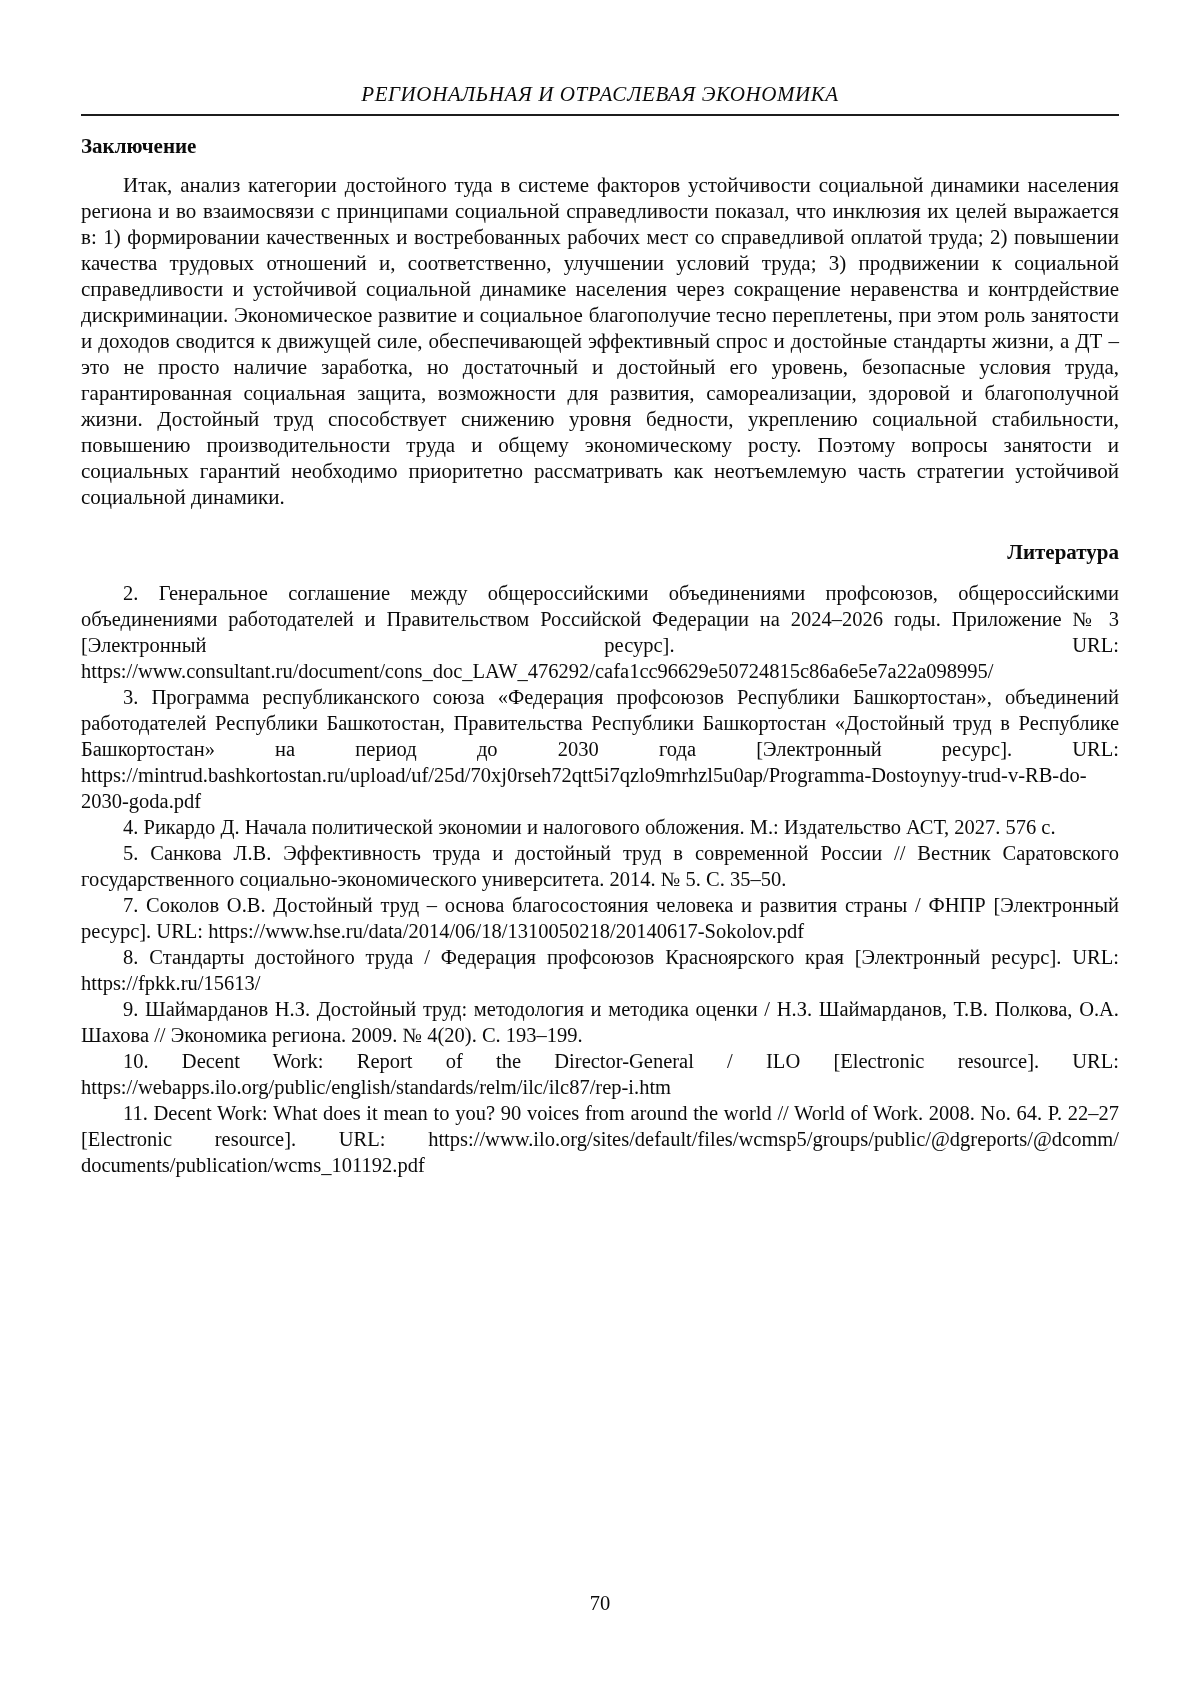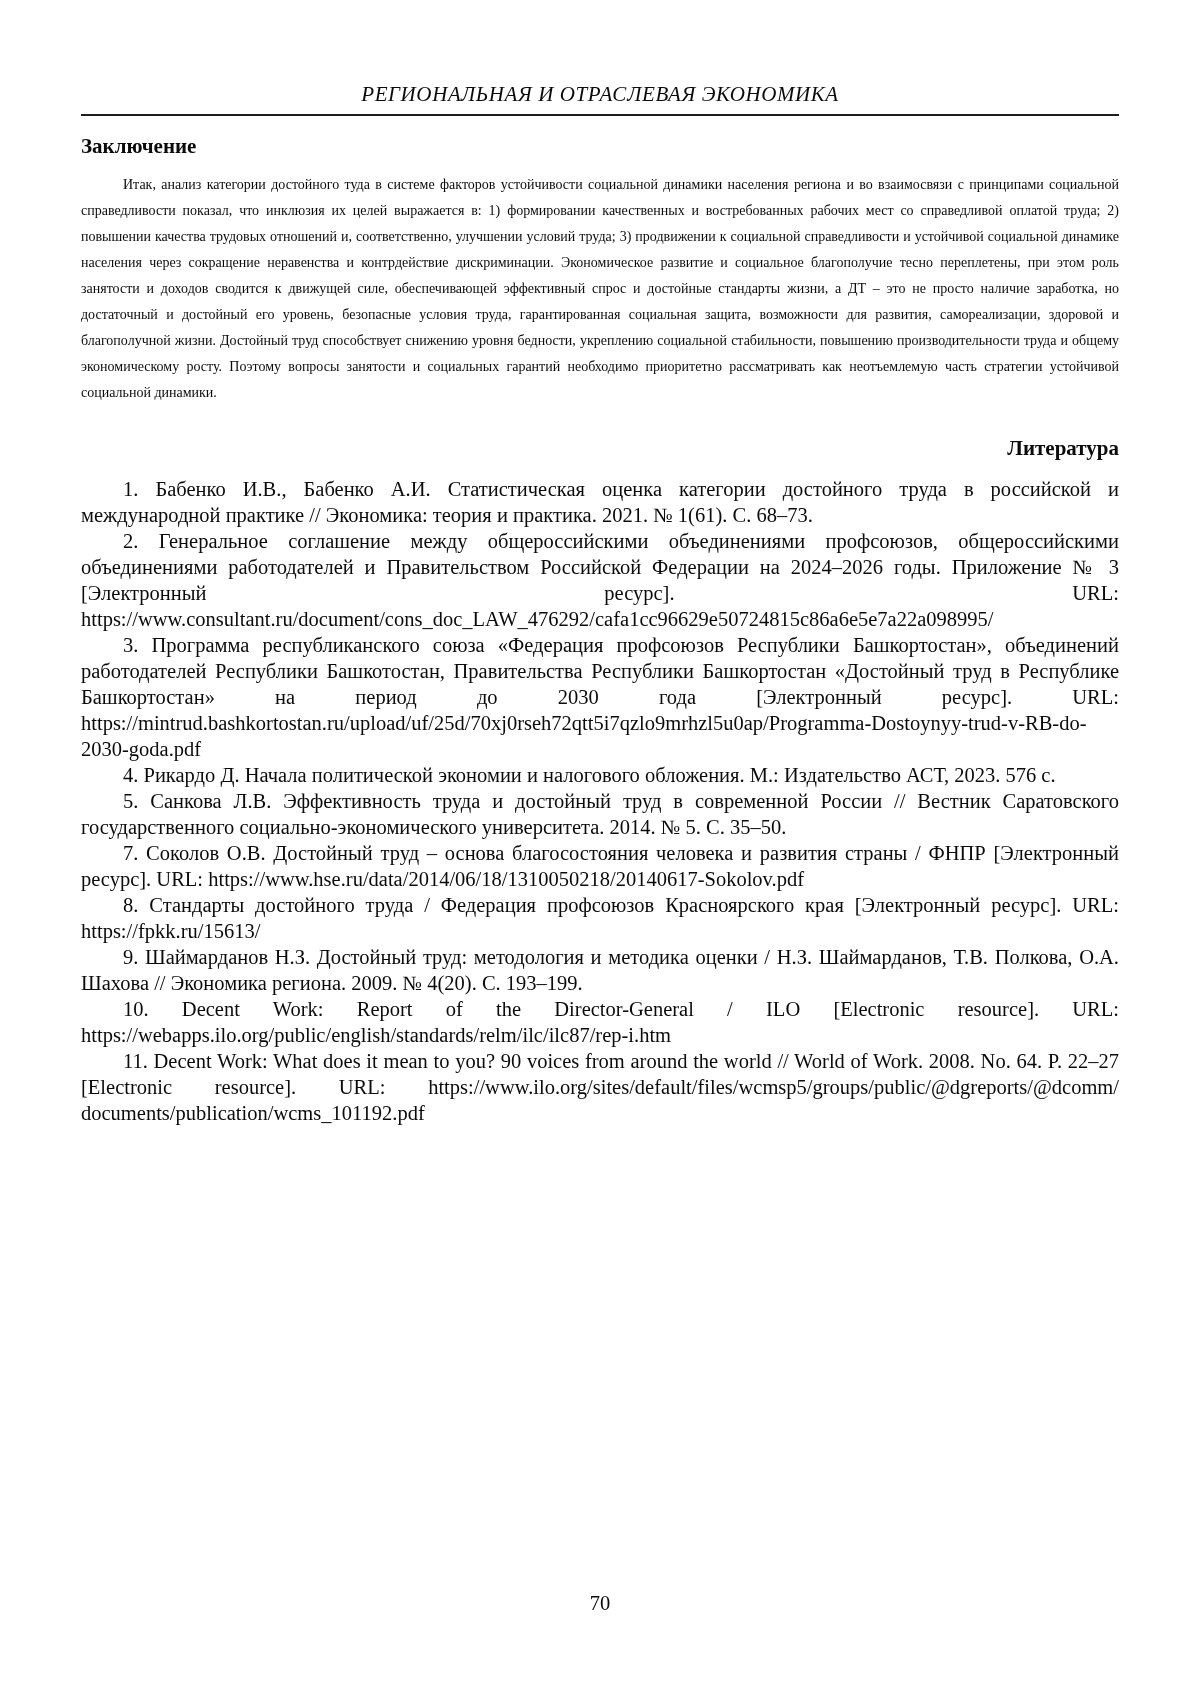--- a/index.html
+++ b/index.html
@@ -35,21 +35,21 @@
     margin: 18px 0 14px 0;
   }
   .references-heading {
     text-align: right;
     font-weight: bold;
     font-size: 21px;
     line-height: 24px;
     margin: 30px 0 16px 0;
   }
   .body-paragraph {
-    font-size: 14px;
+    font-size: 21px;
     line-height: 26px;
     text-align: justify;
     text-indent: 42px;
     margin: 0;
   }
   .reference-item {
     font-size: 20.5px;
     line-height: 26px;
     text-align: justify;
     text-indent: 42px;
@@ -73,24 +73,23 @@
 
   <div class="running-header">РЕГИОНАЛЬНАЯ И ОТРАСЛЕВАЯ ЭКОНОМИКА</div>
 
   <h2 class="section-heading">Заключение</h2>
 
   <p class="body-paragraph">Итак, анализ категории достойного туда в системе факторов устойчивости социальной динамики населения региона и во взаимосвязи с принципами социальной справедливости показал, что инклюзия их целей выражается в: 1) формировании качественных и востребованных рабочих мест со справедливой оплатой труда; 2) повышении качества трудовых отношений и, соответственно, улучшении условий труда; 3) продвижении к социальной справедливости и устойчивой социальной динамике населения через сокращение неравенства и контрдействие дискриминации. Экономическое развитие и социальное благополучие тесно переплетены, при этом роль занятости и доходов сводится к движущей силе, обеспечивающей эффективный спрос и достойные стандарты жизни, а ДТ – это не просто наличие заработка, но достаточный и достойный его уровень, безопасные условия труда, гарантированная социальная защита, возможности для развития, самореализации, здоровой и благополучной жизни. Достойный труд способствует снижению уровня бедности, укреплению социальной стабильности, повышению производительности труда и общему экономическому росту. Поэтому вопросы занятости и социальных гарантий необходимо приоритетно рассматривать как неотъемлемую часть стратегии устойчивой социальной динамики.</p>
 
   <h2 class="references-heading">Литература</h2>
 
   <div>
-    <p class="reference-item">1. Бабенко И.В., Бабенко А.И. Статистическая оценка категории достойного труда в российской и международной практике // Экономика: теория и практика. 2021. № 1(61). С. 68–73.</p>
     <p class="reference-item">2. Генеральное соглашение между общероссийскими объединениями профсоюзов, общероссийскими объединениями работодателей и Правительством Российской Федерации на 2024–2026 годы. Приложение № 3 [Электронный ресурс]. URL: https://www.consultant.ru/document/cons_doc_LAW_476292/cafa1cc96629e50724815c86a6e5e7a22a098995/</p>
     <p class="reference-item">3. Программа республиканского союза «Федерация профсоюзов Республики Башкортостан», объединений работодателей Республики Башкотостан, Правительства Республики Башкортостан «Достойный труд в Республике Башкортостан» на период до 2030 года [Электронный ресурс]. URL: https://mintrud.bashkortostan.ru/upload/uf/25d/70xj0rseh72qtt5i7qzlo9mrhzl5u0ap/Programma-Dostoynyy-trud-v-RB-do-2030-goda.pdf</p>
-    <p class="reference-item">4. Рикардо Д. Начала политической экономии и налогового обложения. М.: Издательство АСТ, 2023. 576 с.</p>
+    <p class="reference-item">4. Рикардо Д. Начала политической экономии и налогового обложения. М.: Издательство АСТ, 2027. 576 с.</p>
     <p class="reference-item">5. Санкова Л.В. Эффективность труда и достойный труд в современной России // Вестник Саратовского государственного социально-экономического университета. 2014. № 5. С. 35–50.</p>
     <p class="reference-item">7. Соколов О.В. Достойный труд – основа благосостояния человека и развития страны / ФНПР [Электронный ресурс]. URL: https://www.hse.ru/data/2014/06/18/1310050218/20140617-Sokolov.pdf</p>
     <p class="reference-item">8. Стандарты достойного труда / Федерация профсоюзов Красноярского края [Электронный ресурс]. URL: https://fpkk.ru/15613/</p>
     <p class="reference-item">9. Шаймарданов Н.З. Достойный труд: методология и методика оценки / Н.З. Шаймарданов, Т.В. Полкова, О.А. Шахова // Экономика региона. 2009. № 4(20). С. 193–199.</p>
     <p class="reference-item">10. Decent Work: Report of the Director-General / ILO [Electronic resource]. URL: https://webapps.ilo.org/public/english/standards/relm/ilc/ilc87/rep-i.htm</p>
     <p class="reference-item">11. Decent Work: What does it mean to you? 90 voices from around the world // World of Work. 2008. No. 64. P. 22–27 [Electronic resource]. URL: https://www.ilo.org/sites/default/files/wcmsp5/groups/public/@dgreports/@dcomm/ documents/publication/wcms_101192.pdf</p>
   </div>
 
   <div class="page-number">70</div>
 

